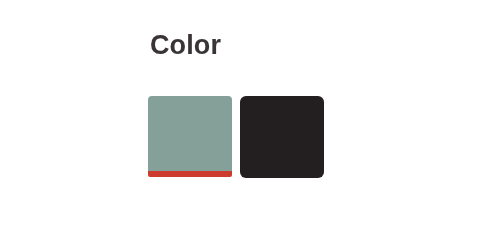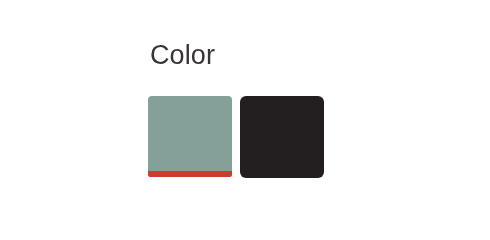--- a/index.html
+++ b/index.html
@@ -20,23 +20,23 @@
     position: absolute;
     left: 0;
     top: 0;
     width: 490px;
     height: 230px;
   }
 
   #panel-title {
     position: absolute;
     left: 150px;
-    top: 39px;
+    top: 29px;
     font-size: 27px;
-    font-weight: 400;
+    font-weight: 700;
     line-height: 32px;
     color: #3a3436;
     letter-spacing: 0.1px;
     white-space: nowrap;
   }
 
   #swatch-row {
     position: absolute;
     left: 148px;
     top: 96px;

